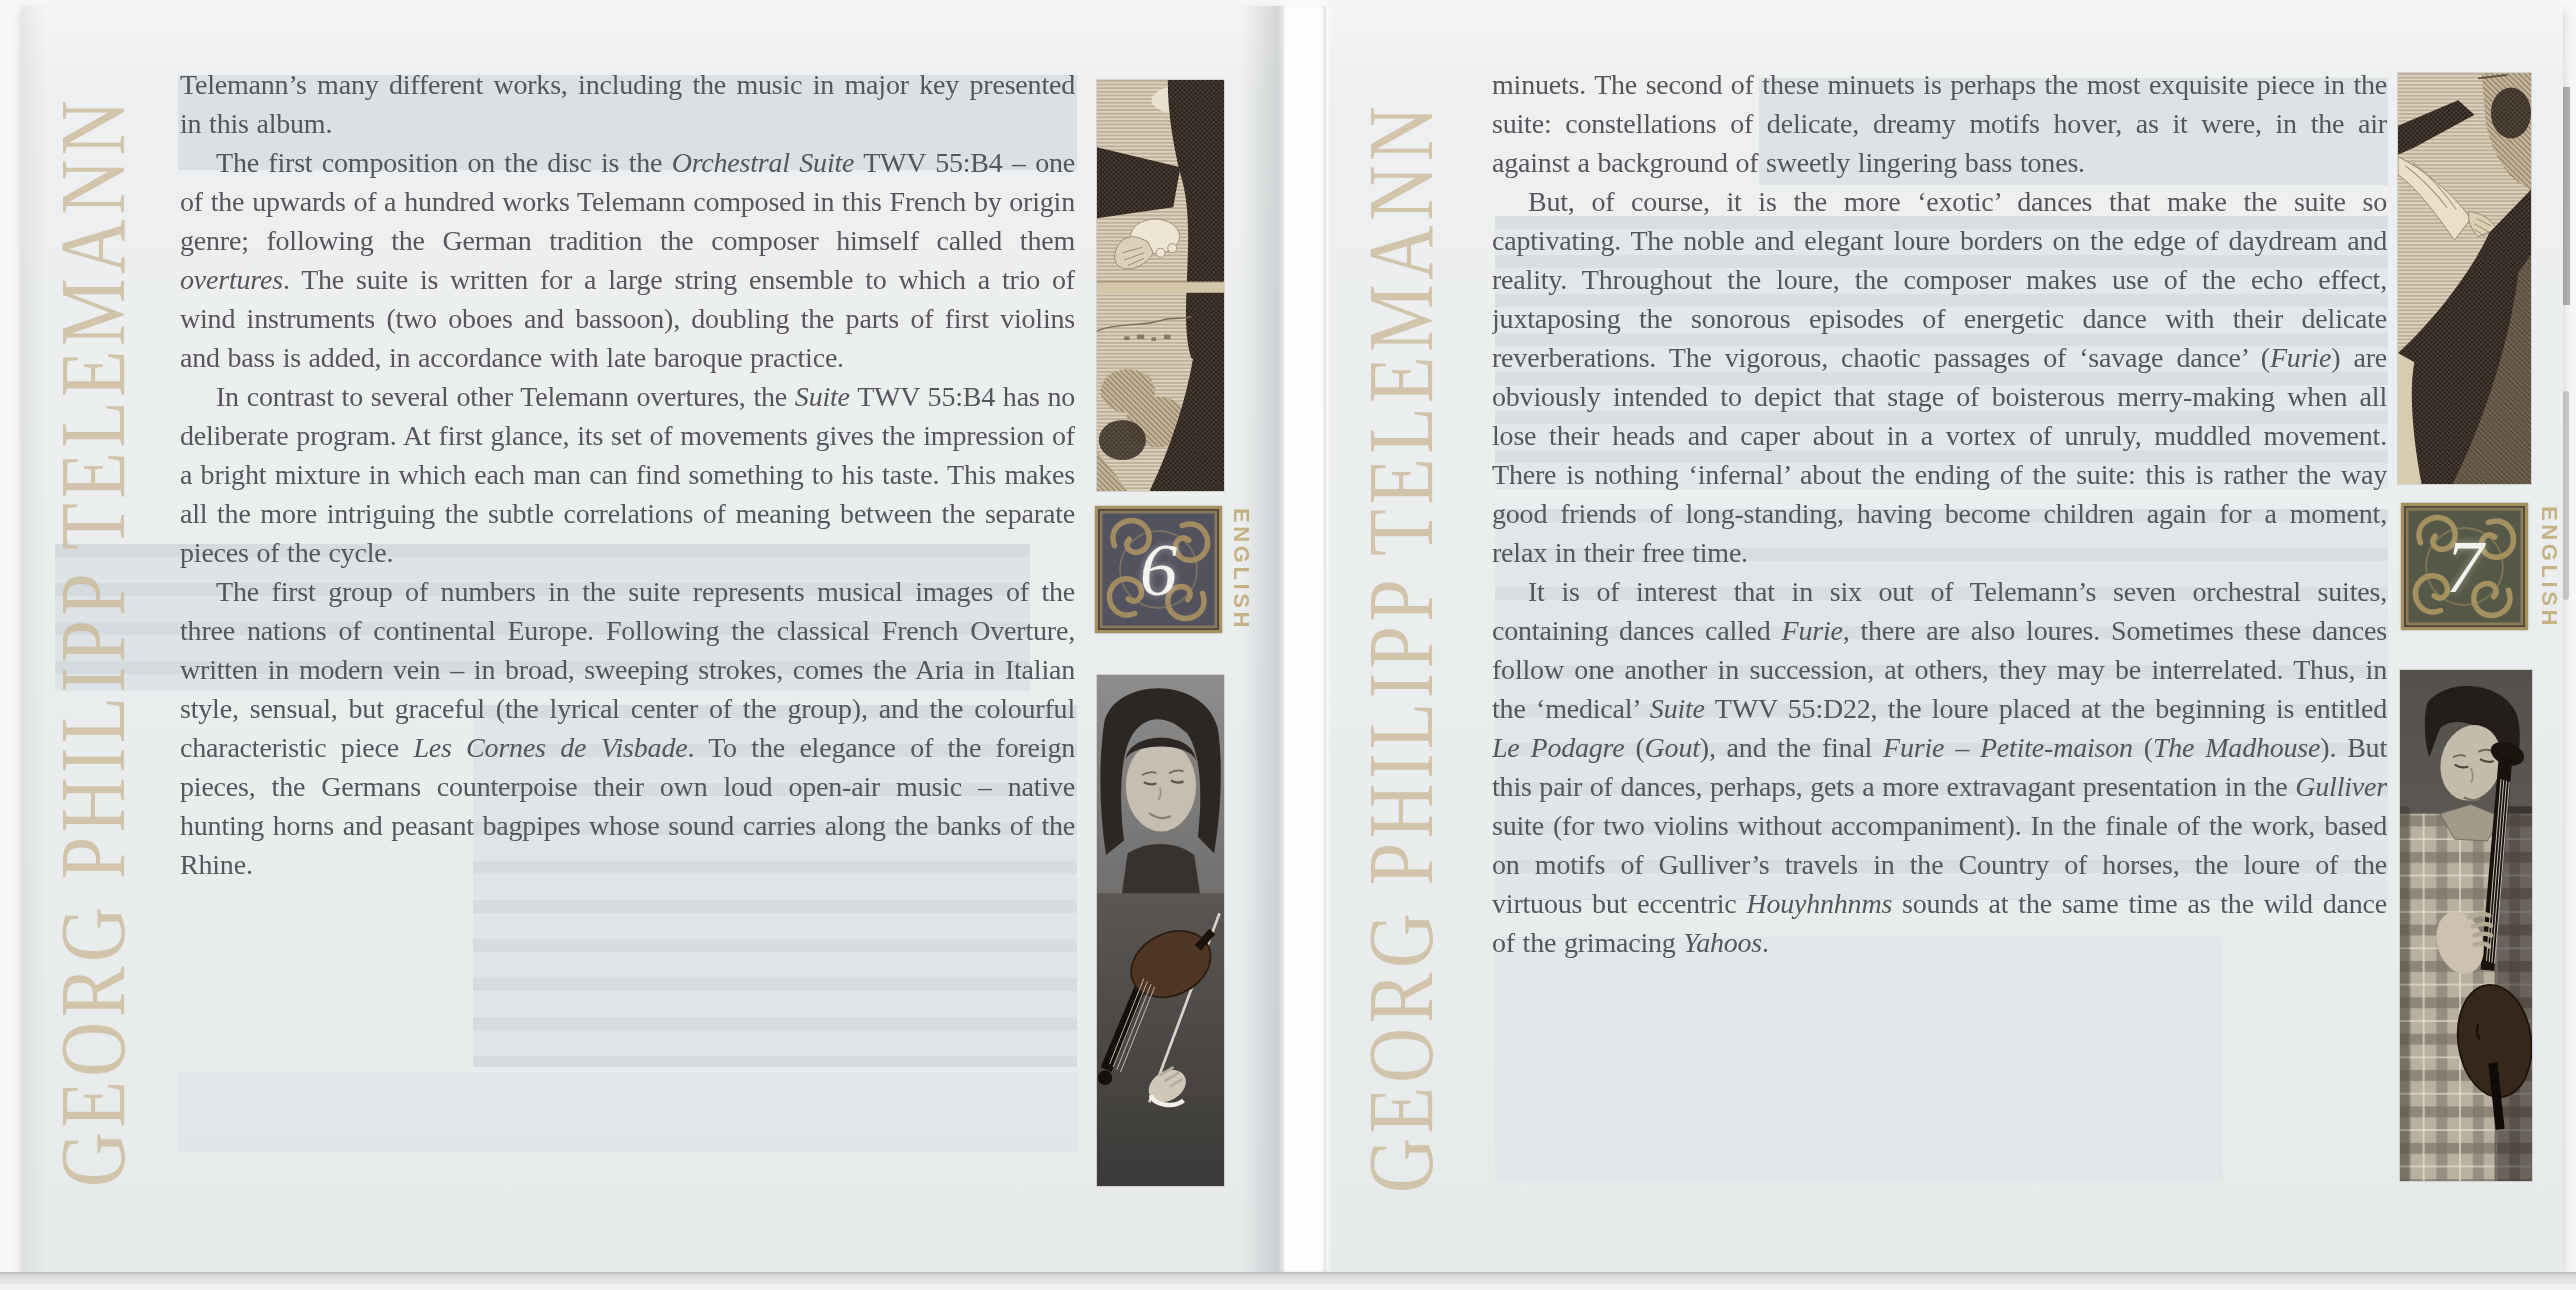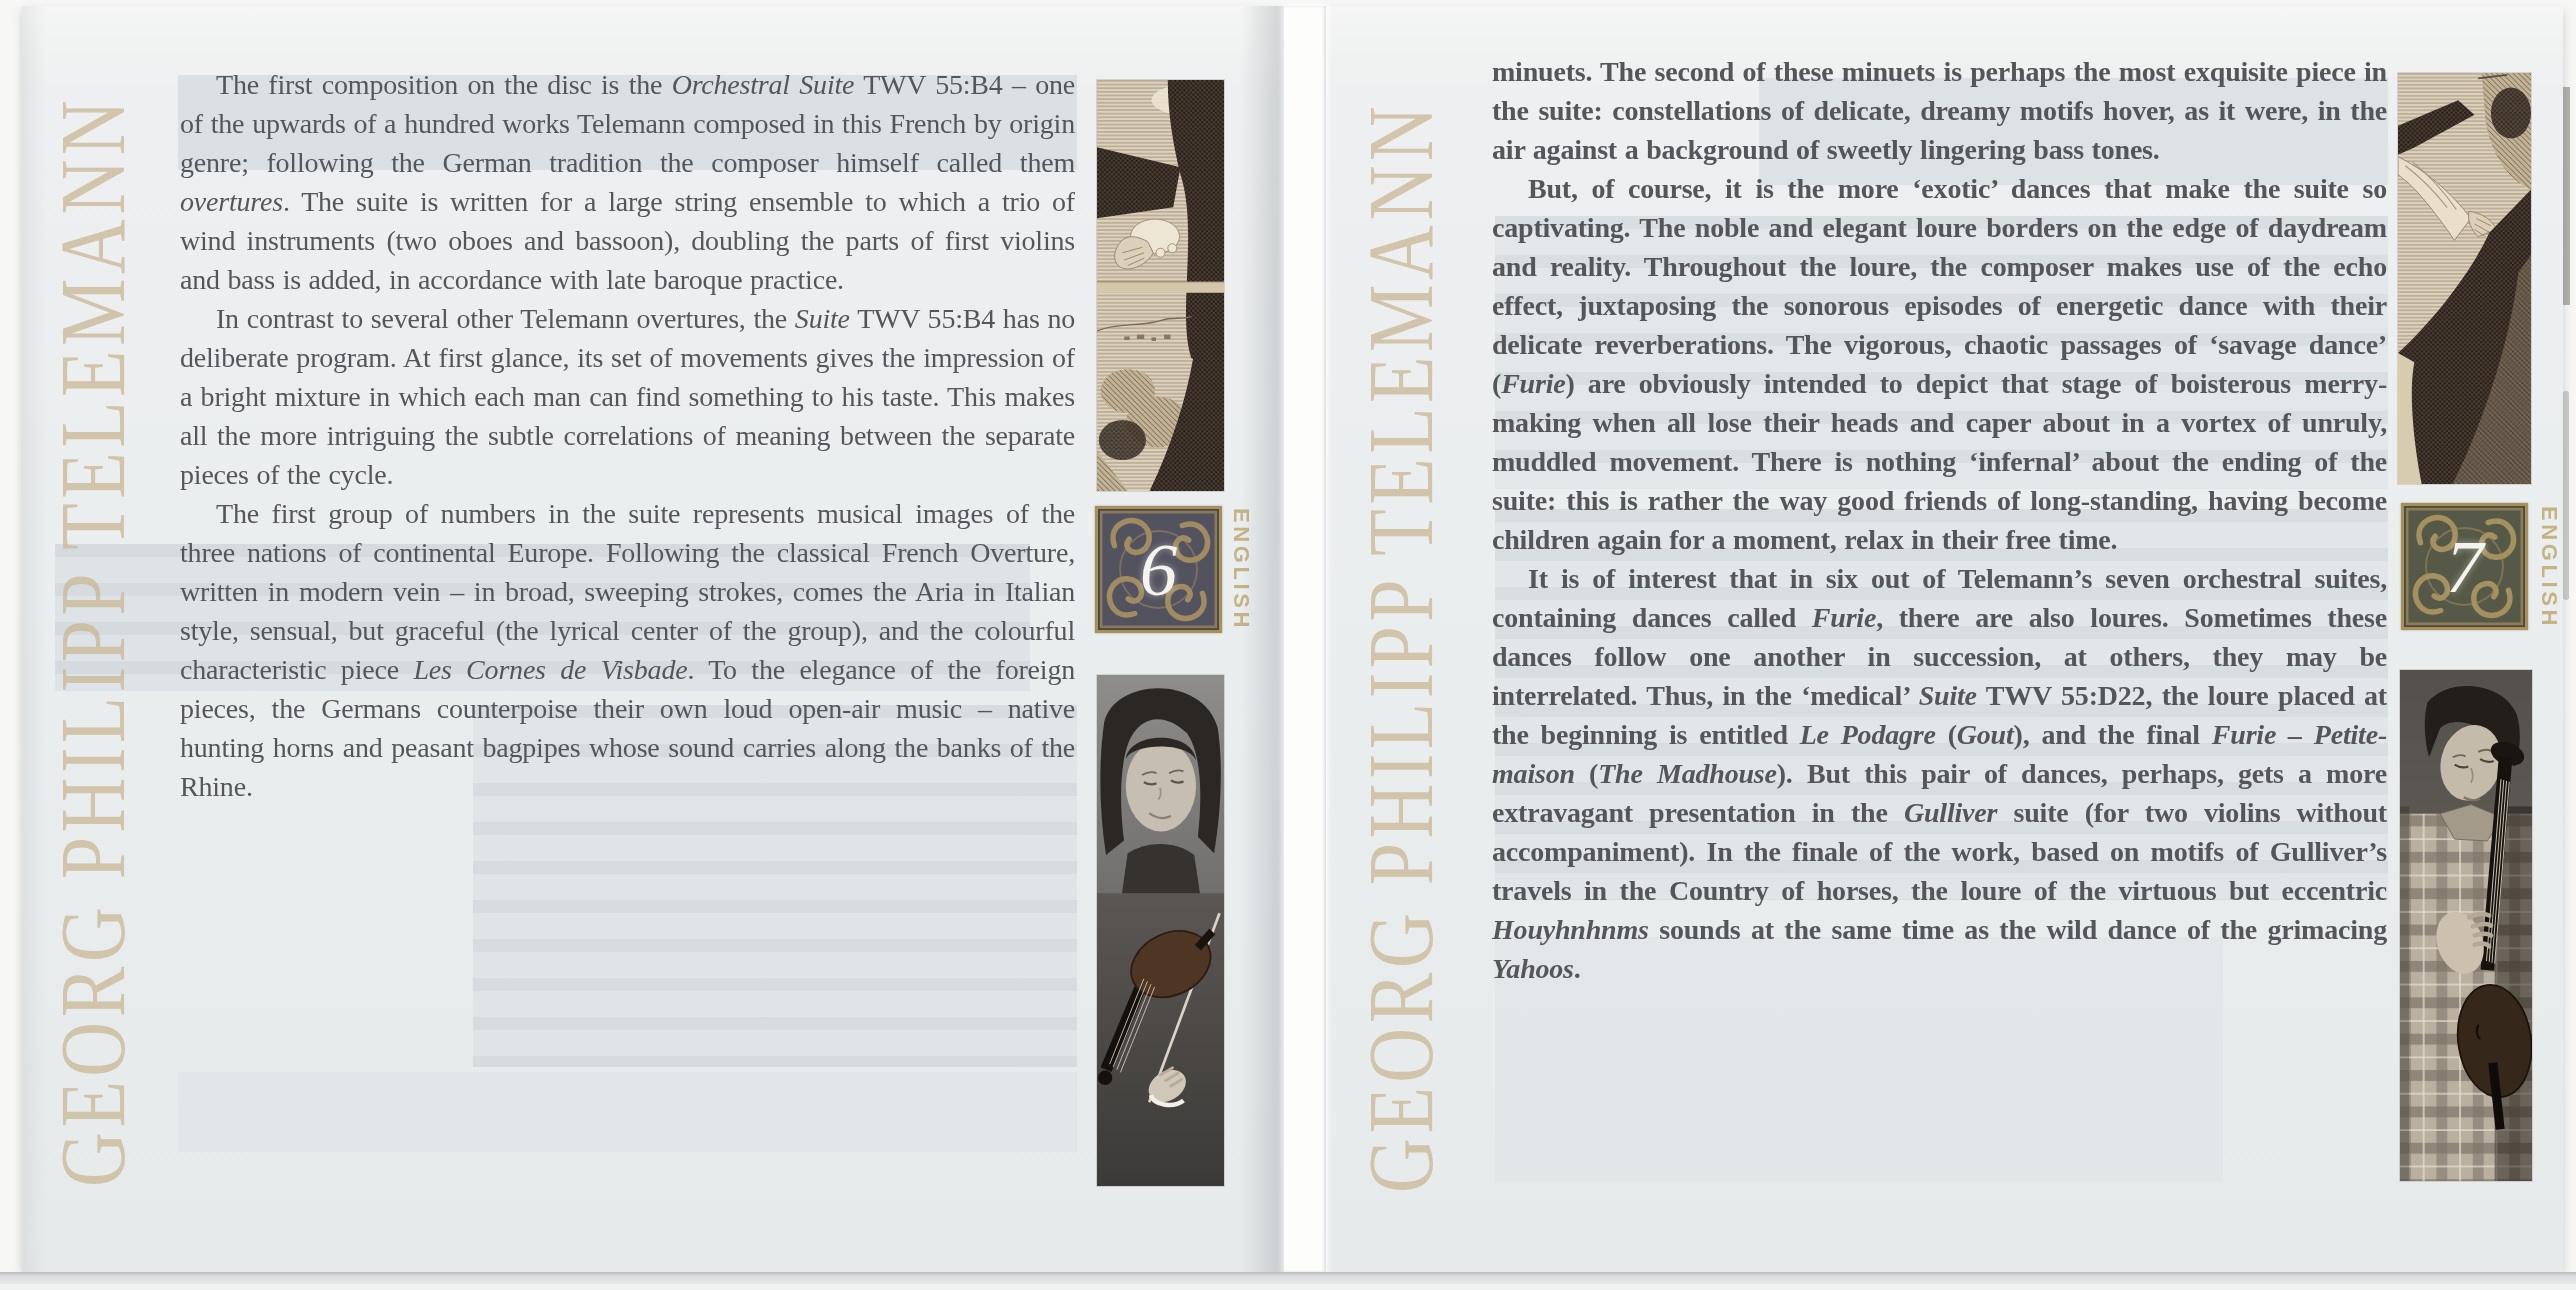--- a/index.html
+++ b/index.html
@@ -57,21 +57,21 @@
   .vtitle.l{left:40px;top:1187px;}
   .vtitle.r{left:1348px;top:1193px;}
 
   
   .textcol{
     position:absolute;width:895px;height:1128px;overflow:hidden;
     color:var(--text,#55565a);font-size:28px;line-height:39px;
     letter-spacing:-0.2px;word-spacing:0.9px;text-align:justify;
   }
   .textcol.l{left:180px;top:65px;}
-  .textcol.r{left:1492px;top:52px;font-weight:bold;}
+  .textcol.r{left:1492px;top:65px;}
   .para{margin:0;}
   .para.ind{text-indent:36px;}
   .it{font-style:italic;}
 
   
   .engraving,.photo{position:absolute;box-shadow:0 0 0 0.9px rgba(120,110,95,.25);}
   .engraving svg,.photo svg{display:block;width:100%;height:100%;}
   .engraving.l{left:1097px;top:80px;width:127px;height:411px;}
   .engraving.r{left:2398px;top:73px;width:133px;height:411px;}
   .photo.l{left:1097px;top:675px;width:127px;height:511px;}
@@ -112,20 +112,21 @@
   <div class="band b2 stripes"></div>
   <div class="band b3 stripes"></div>
   <div class="band b4"></div>
   <div class="band b5"></div>
   <div class="band b6 stripes"></div>
   <div class="band b7 stripes"></div>
   <div class="band b8"></div>
 
   <div class="vtitle l">GEORG PHILIPP TELEMANN</div>
   <div class="textcol l">
+      <p class="para"><span>Telemann’s many different works, including the music in major key presented in this album.</span></p>
       <p class="para ind"><span>The first composition on the disc is the </span><span class="it">Orchestral Suite</span><span> TWV 55:B4 – one of the upwards of a hundred works Telemann composed in this French by origin genre; following the German tradition the composer himself called them </span><span class="it">overtures</span><span>. The suite is written for a large string ensemble to which a trio of wind instruments (two oboes and bassoon), doubling the parts of first violins and bass is added, in accordance with late baroque practice.</span></p>
       <p class="para ind"><span>In contrast to several other Telemann overtures, the </span><span class="it">Suite</span><span> TWV 55:B4 has no deliberate program. At first glance, its set of movements gives the impression of a bright mixture in which each man can find something to his taste. This makes all the more intriguing the subtle correlations of meaning between the separate pieces of the cycle.</span></p>
       <p class="para ind"><span>The first group of numbers in the suite represents musical images of the three nations of continental Europe. Following the classical French Overture, written in modern vein – in broad, sweeping strokes, comes the Aria in Italian style, sensual, but graceful (the lyrical center of the group), and the colourful characteristic piece </span><span class="it">Les Cornes de Visbade</span><span>. To the elegance of the foreign pieces, the Germans counterpoise their own loud open-air music – native hunting horns and peasant bagpipes whose sound carries along the banks of the Rhine.</span></p>
     </div>
 
   <div class="engraving l" title="Engraving detail: hand with lace cuff above a landscape">
     <svg viewBox="0 0 140 452" preserveAspectRatio="none">
       <defs>
         <pattern id="e1sky" width="4" height="4" patternUnits="userSpaceOnUse">
           <rect width="4" height="4" fill="#ddd2bd"></rect>

